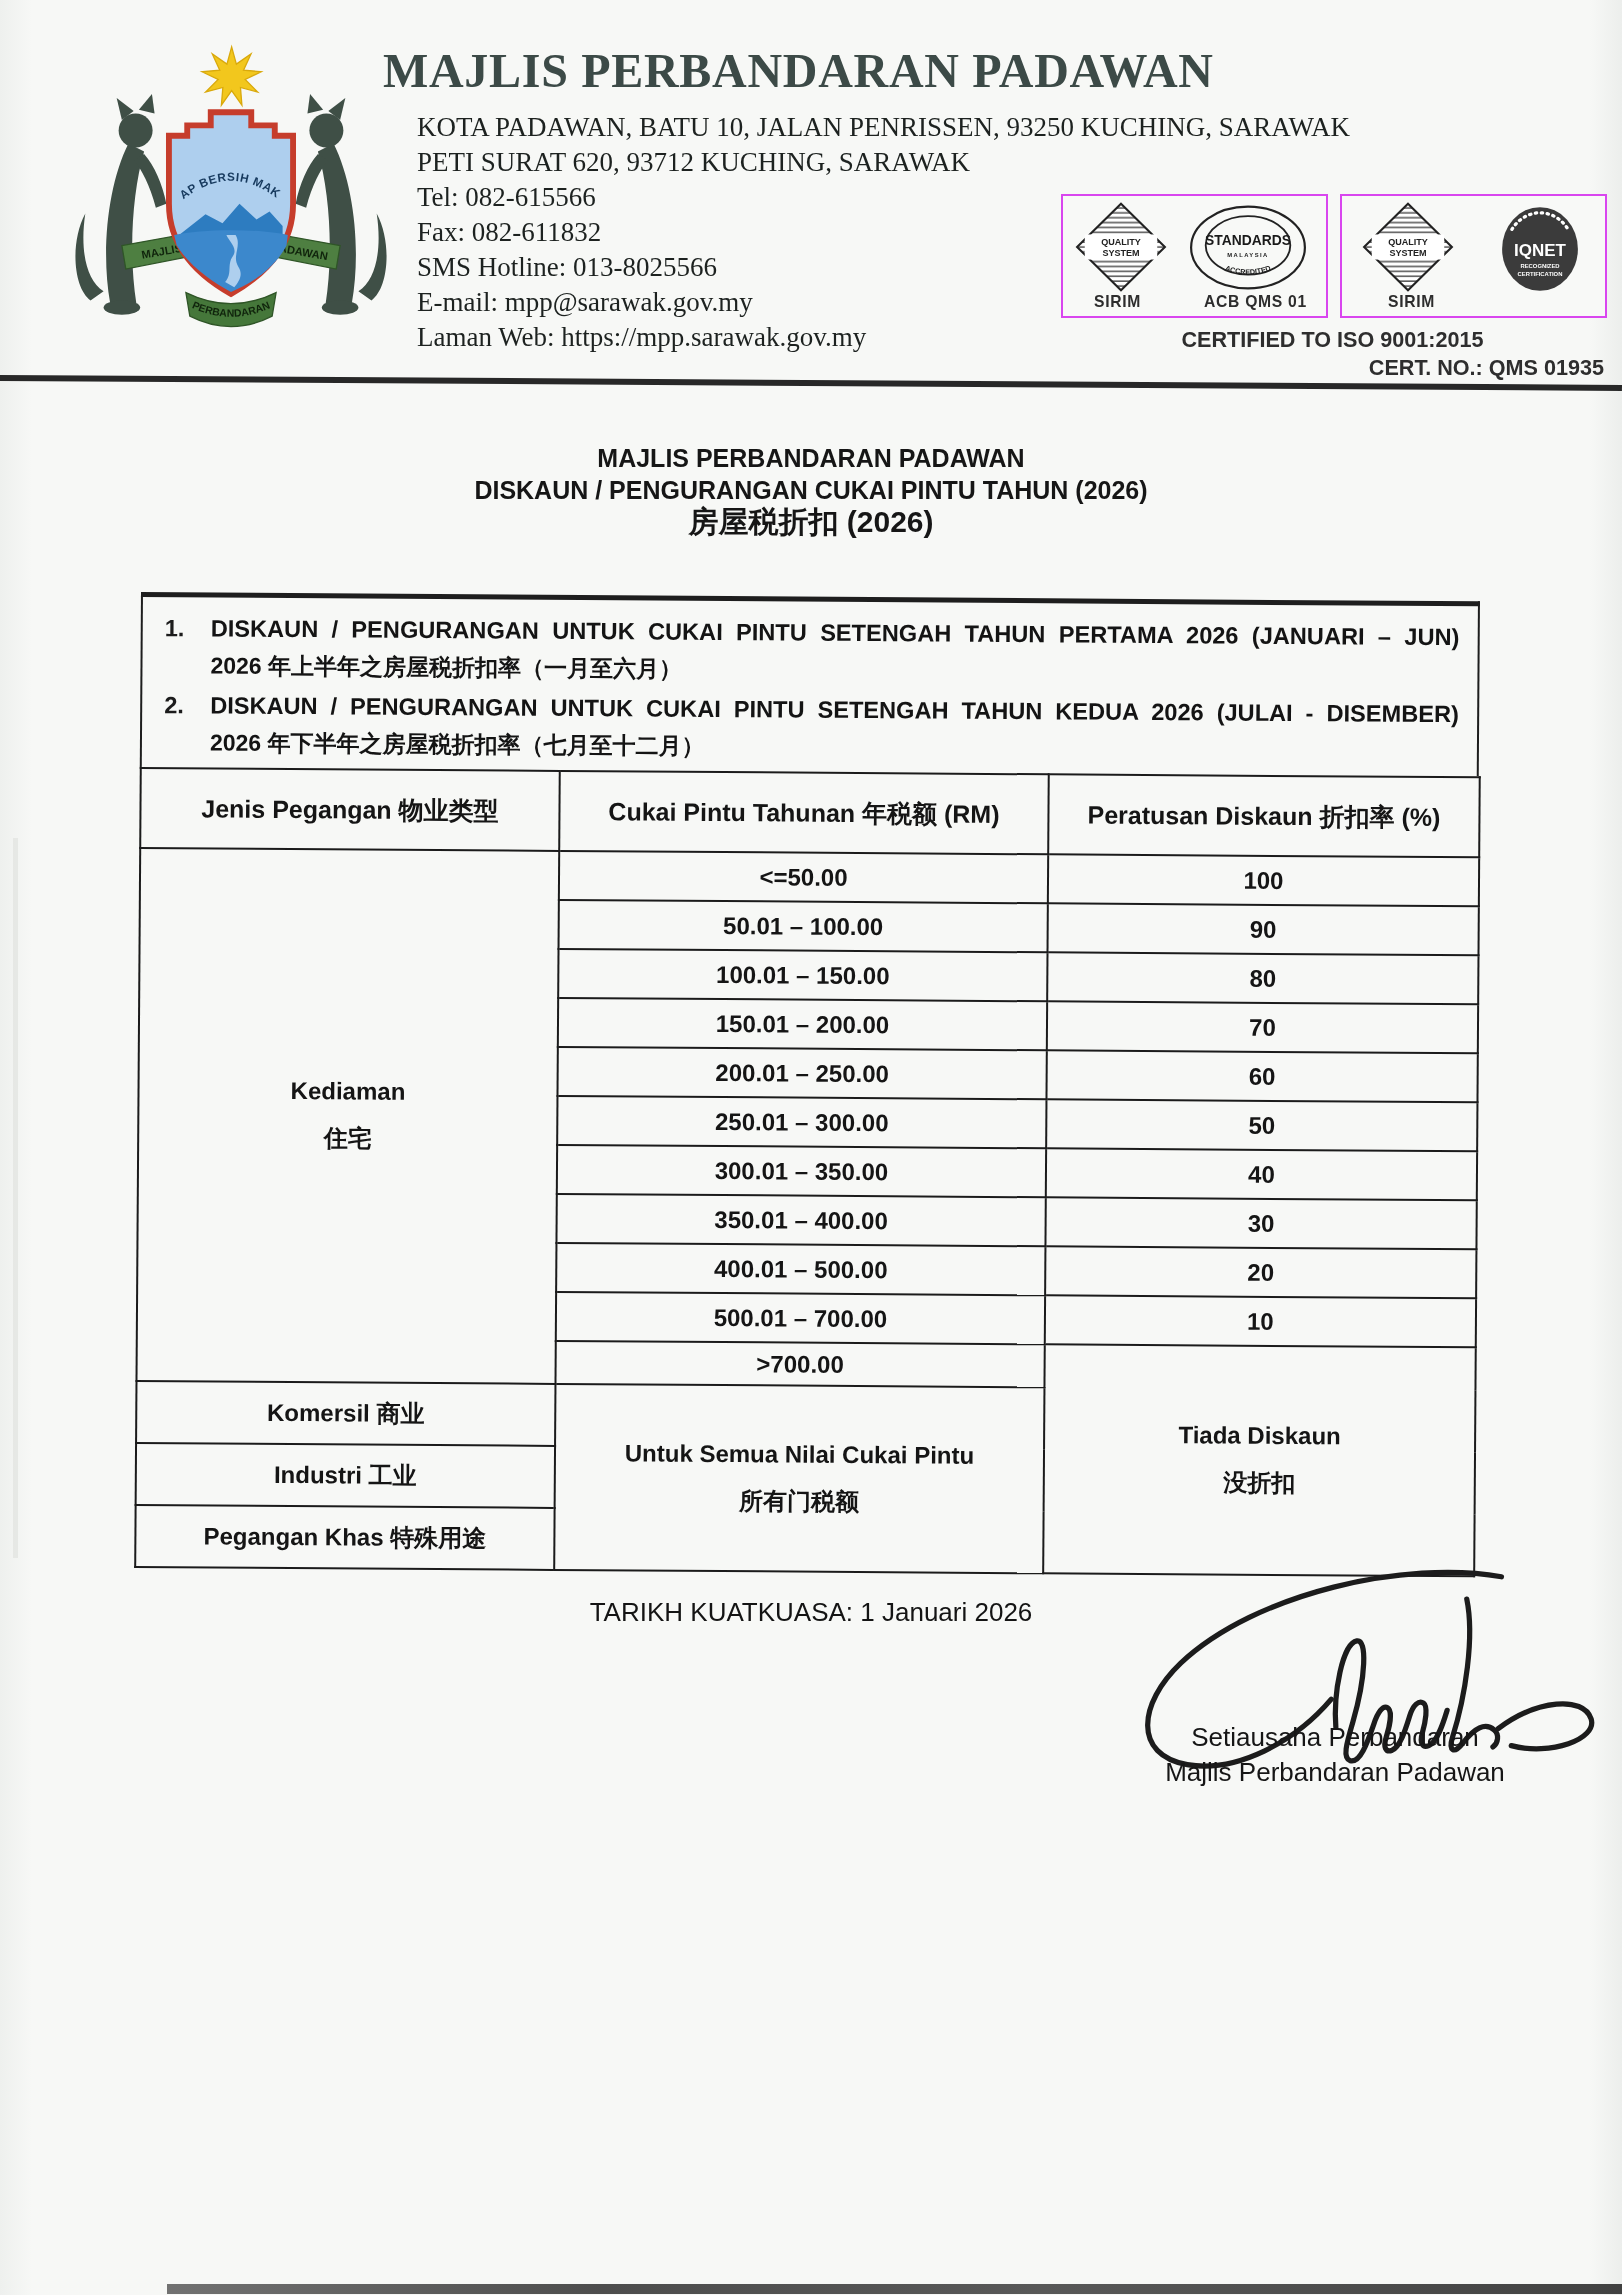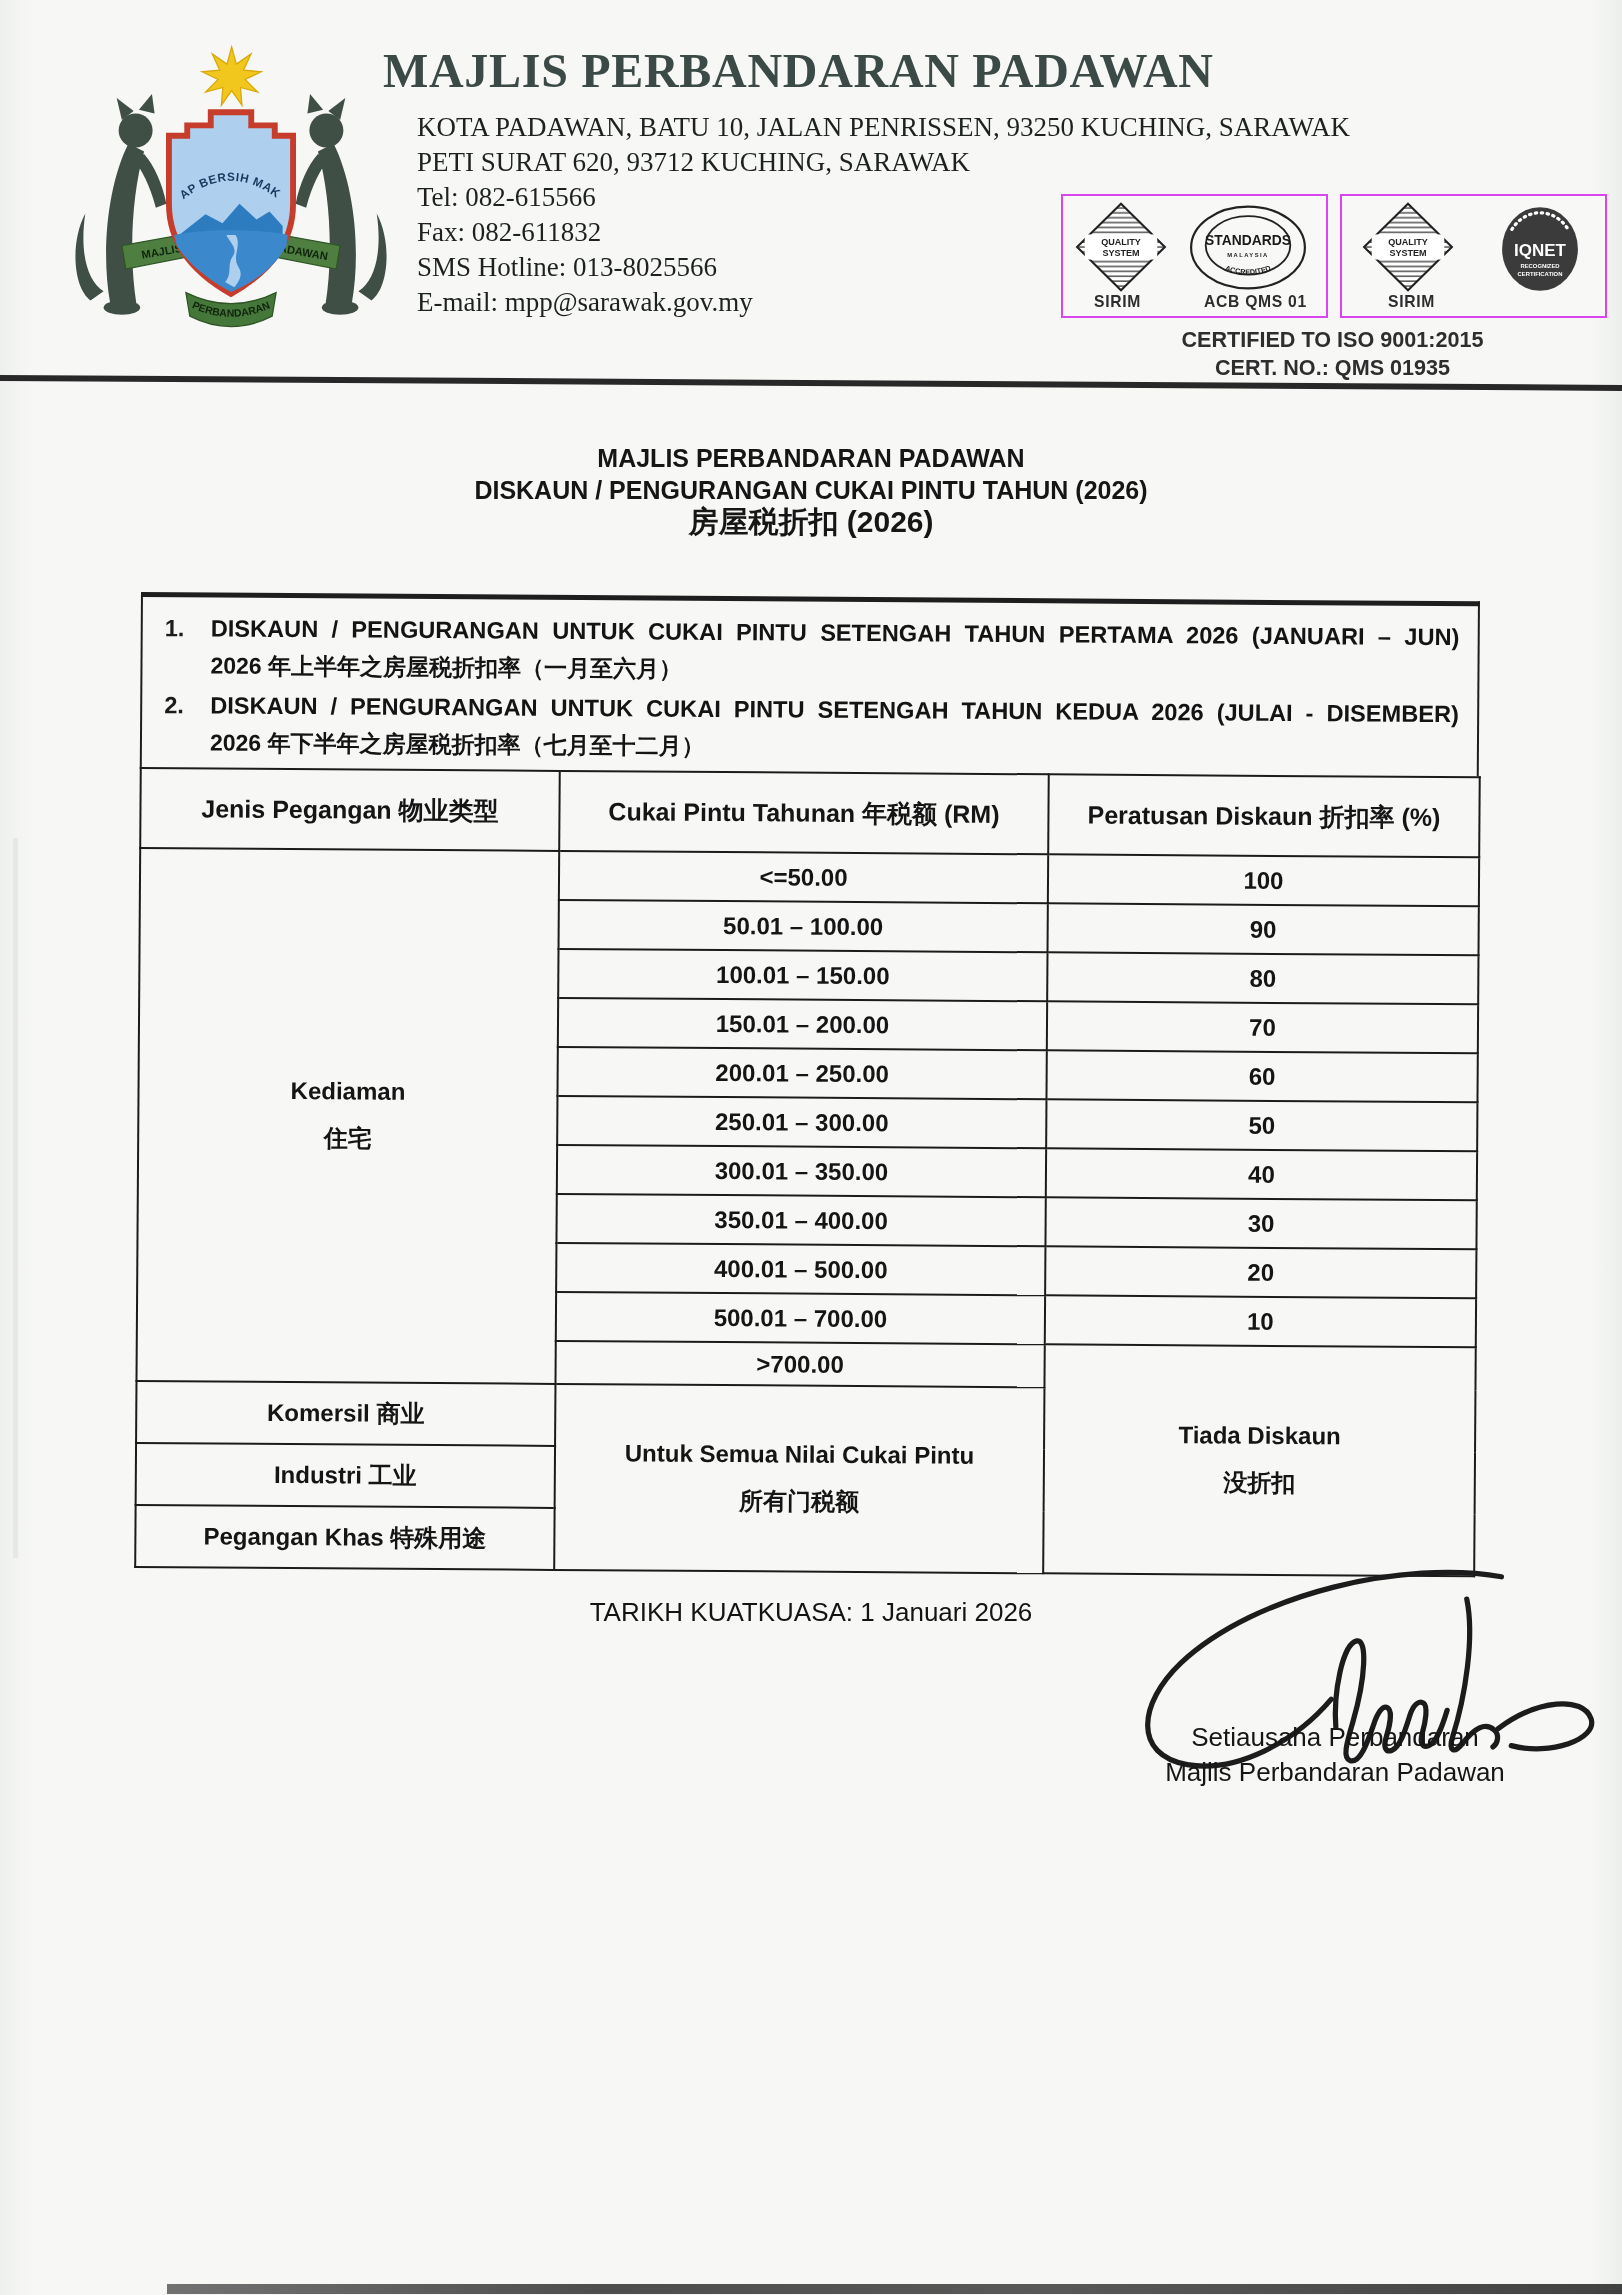--- a/index.html
+++ b/index.html
@@ -114,20 +114,21 @@
 </svg>
 
 <div class="abs org-name">MAJLIS PERBANDARAN PADAWAN</div>
 <div class="abs addr">
   <div>KOTA PADAWAN, BATU 10, JALAN PENRISSEN, 93250 KUCHING, SARAWAK</div>
   <div>PETI SURAT 620, 93712 KUCHING, SARAWAK</div>
   <div>Tel: 082-615566</div>
   <div>Fax: 082-611832</div>
   <div>SMS Hotline: 013-8025566</div>
   <div>E-mail: mpp@sarawak.gov.my</div>
+  <div>Laman Web: https://mpp.sarawak.gov.my</div>
 </div>
 
 <div class="abs cert-box" style="left:1061px;top:194px;">
   <svg class="abs" style="left:9.2px;top:5.2px;" width="98" height="92" viewBox="0 0 140 132">
     <defs>
         <pattern id="hat1" width="8" height="7" patternUnits="userSpaceOnUse">
           <rect width="8" height="7" fill="#fff"></rect>
           <line x1="0" y1="3" x2="8" y2="3" stroke="#444" stroke-width="2"></line>
         </pattern>
       </defs>
@@ -165,21 +166,21 @@
     <ellipse cx="75" cy="70" rx="58" ry="64" fill="#3b3b3b"></ellipse>
     <path d="M32,40 A52,58 0 0 1 118,40" fill="none" stroke="#fff" stroke-width="5" stroke-dasharray="2,7" stroke-linecap="round"></path>
     <text x="75" y="80" text-anchor="middle" font-size="26" font-weight="bold" fill="#fff">IQNET</text>
     <text x="75" y="99" text-anchor="middle" font-size="9" font-weight="bold" fill="#fff">RECOGNIZED</text>
     <text x="75" y="111" text-anchor="middle" font-size="9" font-weight="bold" fill="#fff">CERTIFICATION</text>
   </svg>
   <div class="lbl" style="left:46px;top:97px;">SIRIM</div>
 </div>
 
 <div class="abs cert-text" style="top:326px;">CERTIFIED TO ISO 9001:2015</div>
-<div class="abs cert-text" style="top:354px;">CERT. NO.: QMS 01935</div>
+<div class="abs cert-text" style="top:354px;text-align:right;">CERT. NO.: QMS 01935</div>
 
 <div class="abs hdr-divider"></div>
 
 <div class="abs doc-title">
   <div>MAJLIS PERBANDARAN PADAWAN</div>
   <div>DISKAUN / PENGURANGAN CUKAI PINTU TAHUN (2026)</div>
   <div style="font-size:30px;">房屋税折扣 (2026)</div>
 </div>
 
 <div class="abs body-block">

